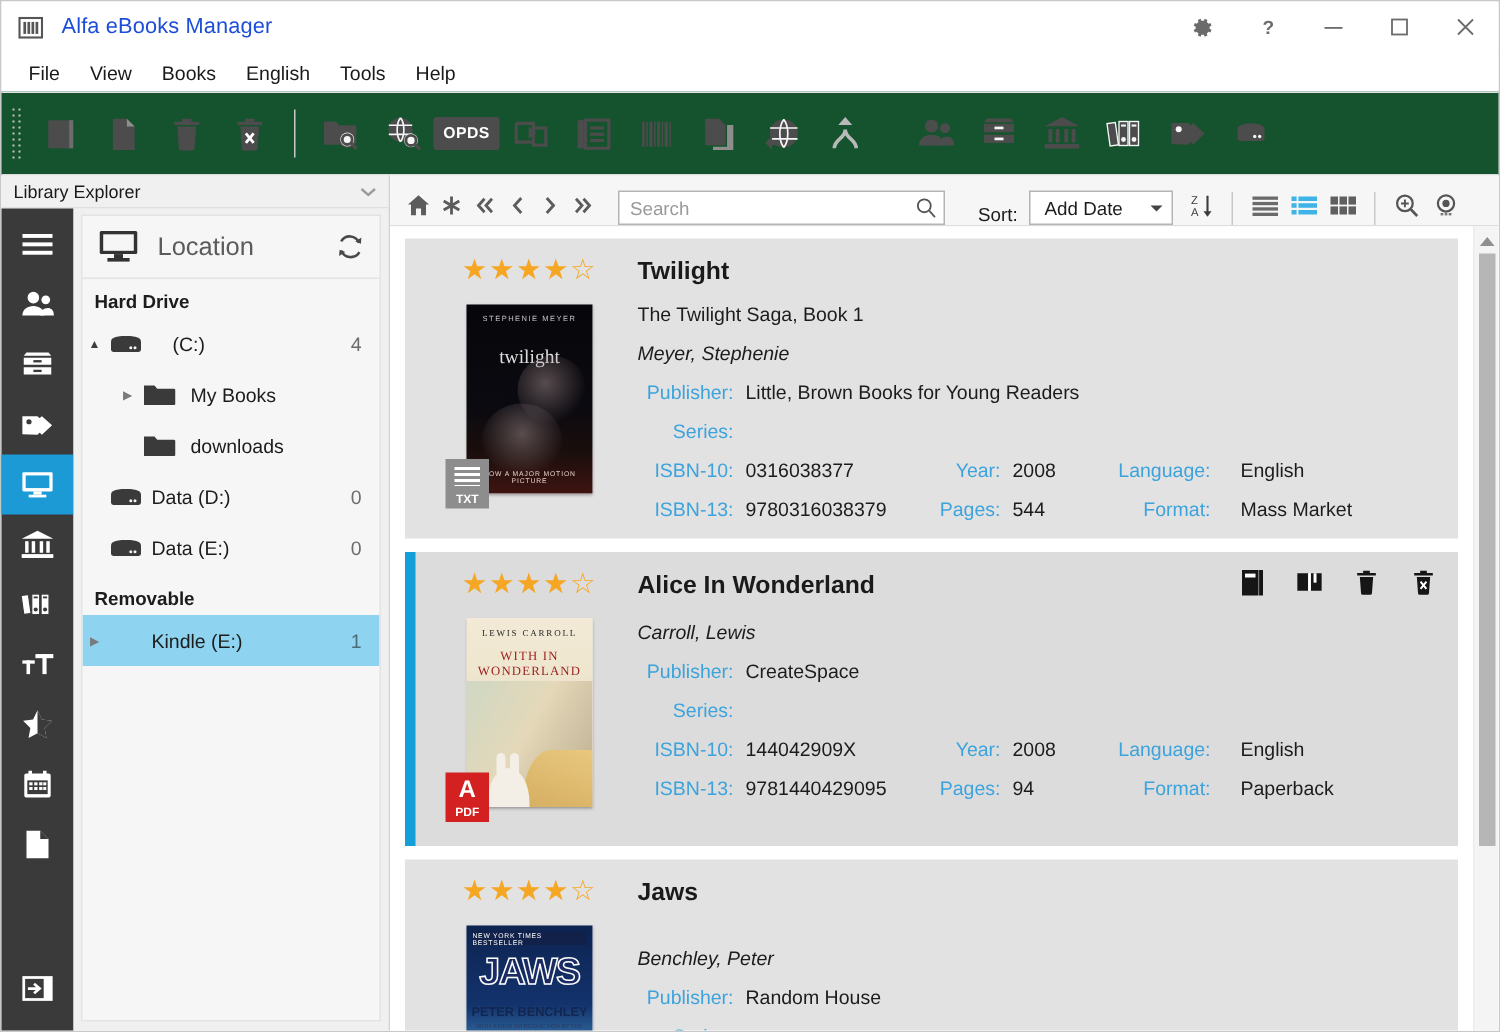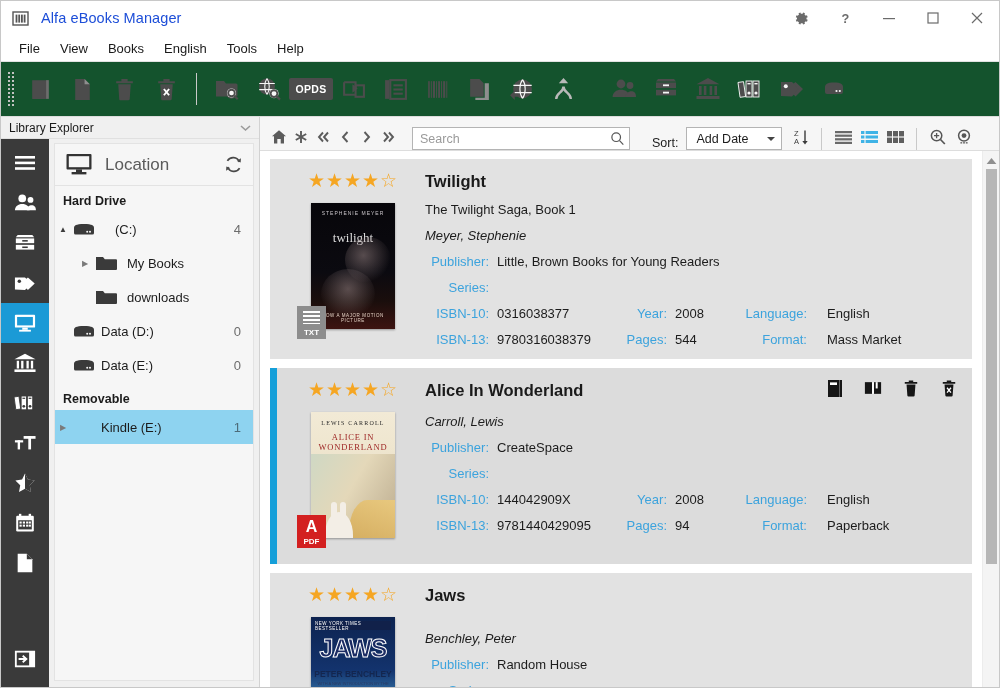--- a/index.html
+++ b/index.html
@@ -982,21 +982,21 @@
           </div>
 
           <div class="card selected">
             <div class="selbar"></div>
             <div class="card-inner">
               <div class="leftcol">
                 <div class="stars">★★★★<span class="off">☆</span></div>
                 <div class="coverwrap">
                   <div class="cover cov-alice">
                     <div class="au">LEWIS CARROLL</div>
-                    <div class="t1">ALICE IN</div>
+                    <div class="t1">WITH IN</div>
                     <div class="t2">WONDERLAND</div>
                     <div class="art">
                         <div class="hair"></div>
                         <div class="rabbit"></div>
                       </div>
                   </div>
                   <div class="fmt-badge pdf">
                     <span class="fmt-lines">A</span>
                     <span>PDF</span>
                   </div>

